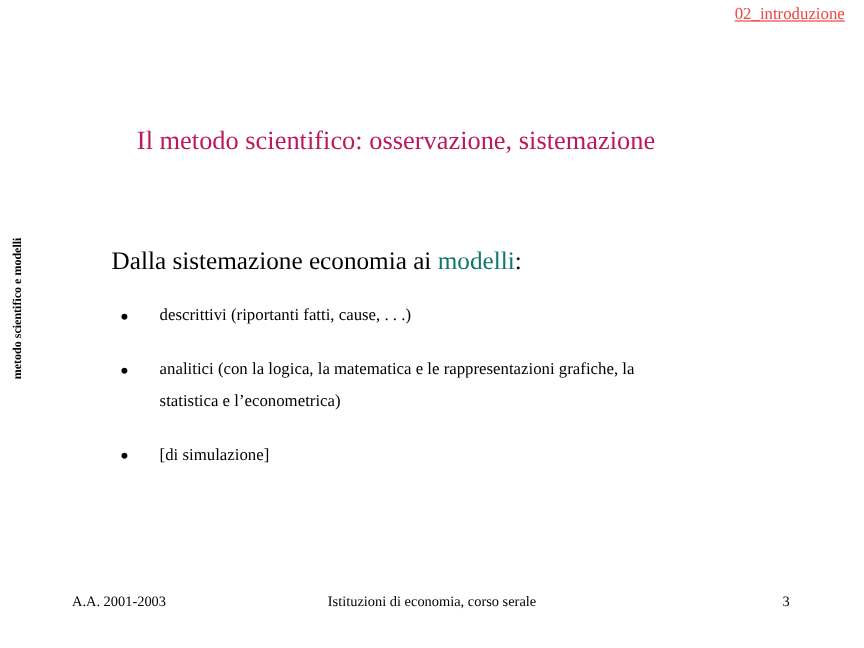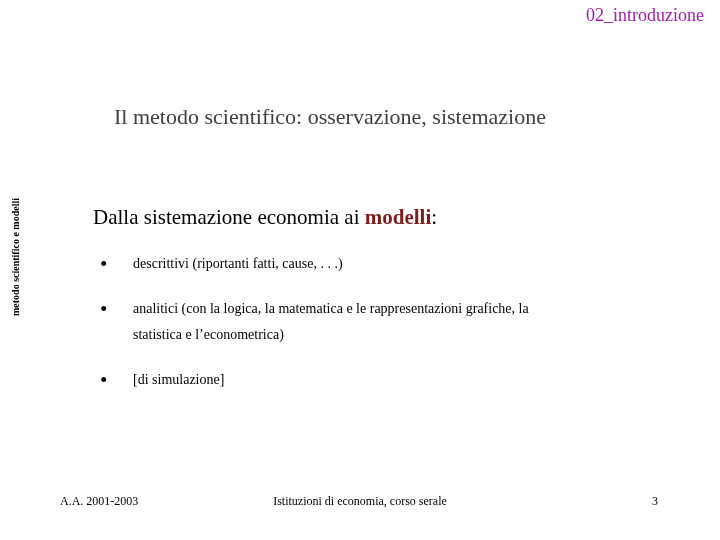--- a/index.html
+++ b/index.html
@@ -17,33 +17,34 @@
   }
   .slide {
     position: absolute;
     inset: 0;
     background: #ffffff;
   }
   .header-label {
     position: absolute;
     top: 5px;
     right: 16px;
-    font-size: 18px;
-    color: #a21caf;
+    font-size: 14px;
+    color: #ef4444;
     white-space: nowrap;
+    text-decoration: underline;
   }
   .slide-title {
     position: absolute;
     top: 102px;
     left: 60px;
     width: 540px;
     text-align: center;
     font-size: 22px;
     line-height: 30px;
-    color: #404040;
+    color: #be185d;
   }
   .vertical-label {
     position: absolute;
     top: 257px;
     left: 15px;
     transform: translate(-50%, -50%) rotate(-90deg);
     white-space: nowrap;
     font-size: 10px;
     font-weight: bold;
     color: #000000;
@@ -53,22 +54,22 @@
     top: 204px;
     left: 93px;
     width: 470px;
   }
   .lead {
     font-size: 21px;
     line-height: 26px;
     margin: 0 0 21px 0;
   }
   .lead .highlight {
-    font-weight: bold;
-    color: #7f1d1d;
+    font-weight: normal;
+    color: #0f766e;
   }
   .bullet-row {
     display: flex;
     margin: 0 0 19px 0;
   }
   .bullet-row.last {
     margin-top: 6px;
   }
   .bullet-glyph {
     width: 40px;

